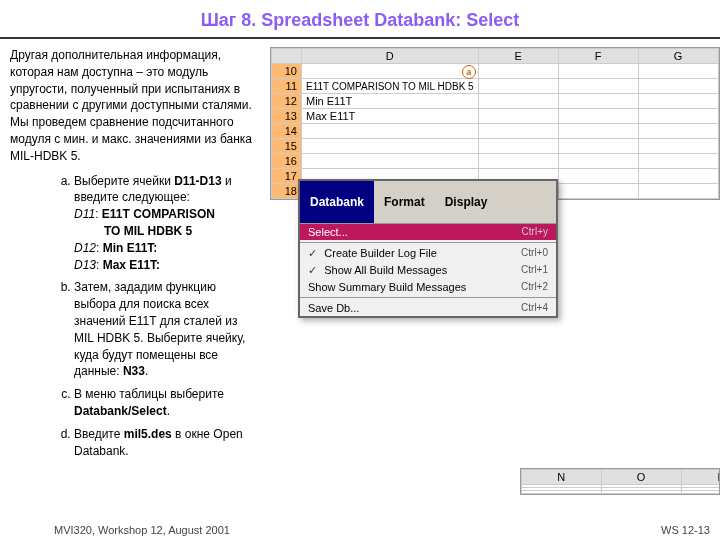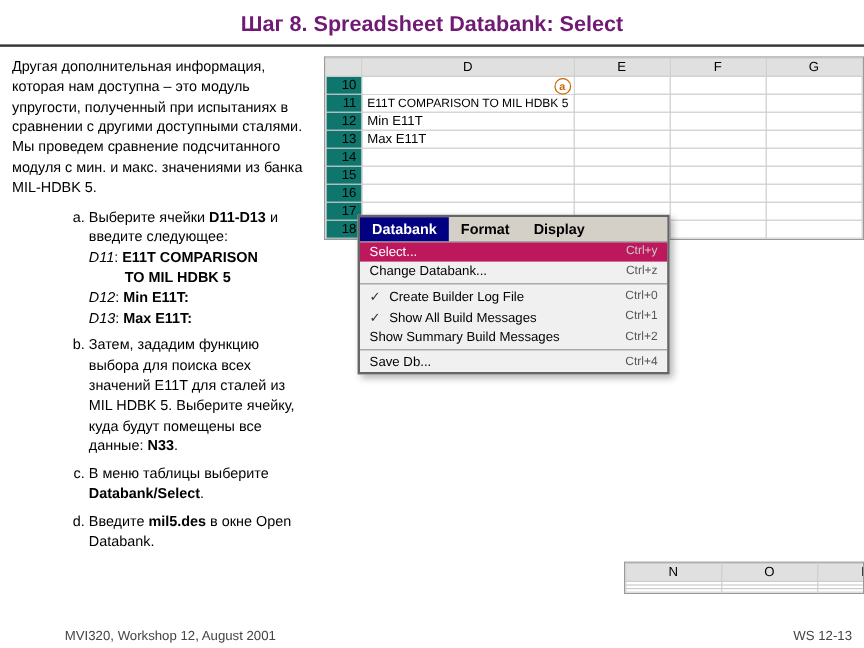--- a/index.html
+++ b/index.html
@@ -16,21 +16,21 @@
     
     #header {
       text-align: center;
       padding: 10px 0 6px 0;
       border-bottom: 2px solid #333;
       margin-bottom: 8px;
     }
     #header h1 {
       font-size: 18px;
       font-weight: bold;
-      color: #701a75;
+      color: #8b5cf6;
     }
 
     
     #main {
       display: flex;
       flex-direction: row;
       padding: 0 10px;
       gap: 10px;
       height: 470px;
     }
@@ -82,21 +82,21 @@
       white-space: nowrap;
       min-width: 30px;
     }
     .spreadsheet th {
       background: #e0e0e0;
       text-align: center;
       font-weight: normal;
       font-size: 11px;
     }
     .spreadsheet td.row-num {
-      background: #0f766e;
+      background: #fdba74;
       text-align: right;
       font-size: 11px;
       width: 28px;
     }
     .spreadsheet td.data-cell {
       background: #fff;
       min-width: 80px;
     }
 
     
@@ -109,21 +109,21 @@
       box-shadow: 3px 3px 6px rgba(0,0,0,0.3);
       z-index: 10;
       width: 260px;
     }
     .menu-bar {
       display: flex;
       background: #d4d0c8;
       border-bottom: 1px solid #999;
     }
     .menu-bar-item {
-      padding: 3px 10px;
+      padding: 14px 10px;
       font-size: 12px;
       cursor: pointer;
       font-weight: bold;
     }
     .menu-bar-item.active {
       background: #000080;
       color: #fff;
     }
     .menu-item {
       display: flex;
@@ -292,24 +292,20 @@
     <div id="dropdown-menu">
       <div class="menu-bar">
         <div class="menu-bar-item active">Databank</div>
         <div class="menu-bar-item">Format</div>
         <div class="menu-bar-item">Display</div>
       </div>
       <div class="menu-item highlighted">
         <span>Select...</span>
         <span class="shortcut">Ctrl+y</span>
       </div>
-      <div class="menu-item">
-        <span>Change Databank...</span>
-        <span class="shortcut">Ctrl+z</span>
-      </div>
       <div class="menu-separator"></div>
       <div class="menu-item">
         <span><span class="checkmark">✓</span> Create Builder Log File</span>
         <span class="shortcut">Ctrl+0</span>
       </div>
       <div class="menu-item">
         <span><span class="checkmark">✓</span> Show All Build Messages</span>
         <span class="shortcut">Ctrl+1</span>
       </div>
       <div class="menu-item">

